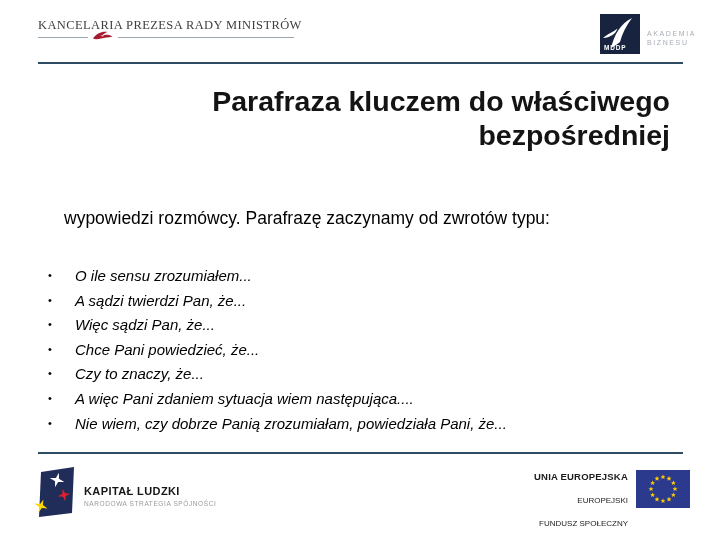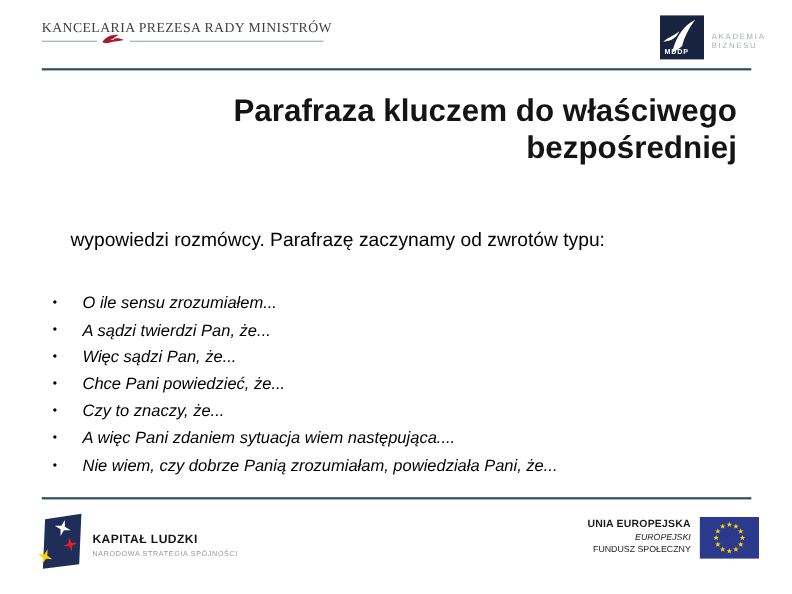--- a/index.html
+++ b/index.html
@@ -38,22 +38,22 @@
   .bullet-text{font-size:15px;line-height:19px;font-style:italic;color:#000;}
 
   
   .kl-logo{position:absolute;left:33px;top:465px;line-height:0;}
   .kl-text{position:absolute;left:84px;top:473px;margin-top:12px;}
   .kl-title{font-size:11px;font-weight:bold;letter-spacing:.4px;color:#161616;}
   .kl-subtitle{margin-top:3px;font-size:6.5px;letter-spacing:.6px;color:#9a9a9a;}
 
   .eu-text{position:absolute;left:470px;top:471px;width:158px;text-align:right;color:#1c1c1c;}
   .eu-line1{font-size:9.5px;font-weight:bold;letter-spacing:.2px;}
-  .eu-line2{font-size:8px;margin-top:2px;font-style:italic;}
-  .eu-line3{font-size:8px;margin-top:2px;}
+  .eu-line2{font-size:8px;margin-top:14px;}
+  .eu-line3{font-size:8px;margin-top:14px;}
   .eu-flag{position:absolute;left:636px;top:470px;line-height:0;}
 
   .page-number{position:absolute;left:722px;top:512px;font-size:15px;color:var(--page-gray);}
 </style>
 </head>
 <body>
 
 <div class="slide">
 
   <div class="kprm-block">

